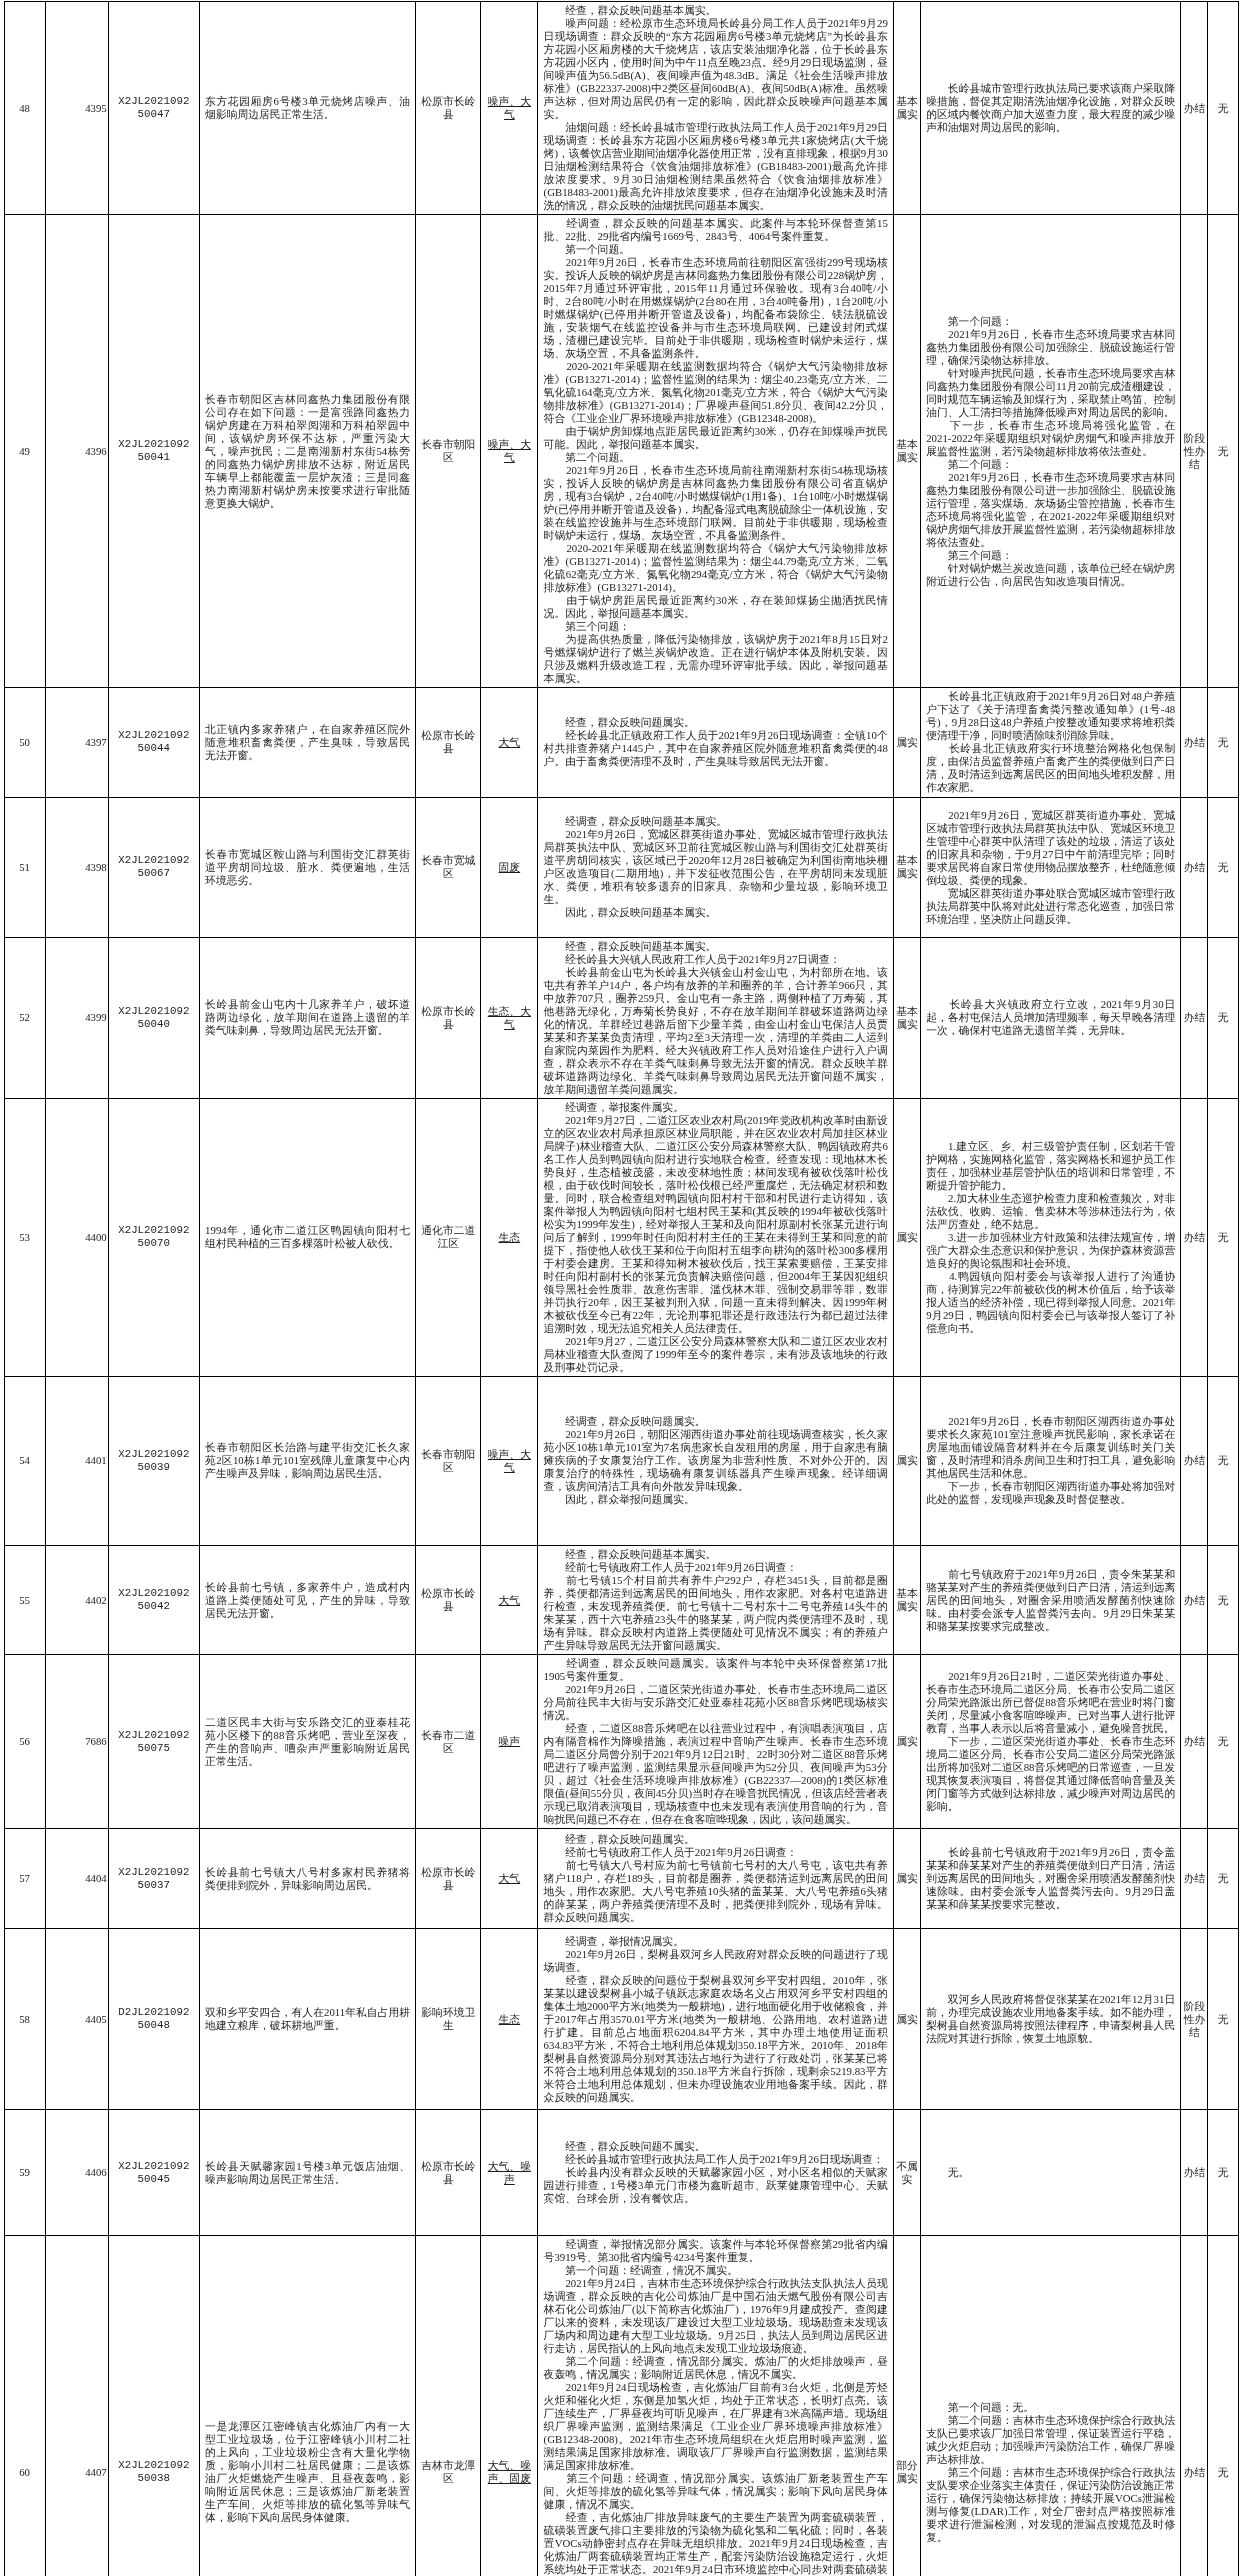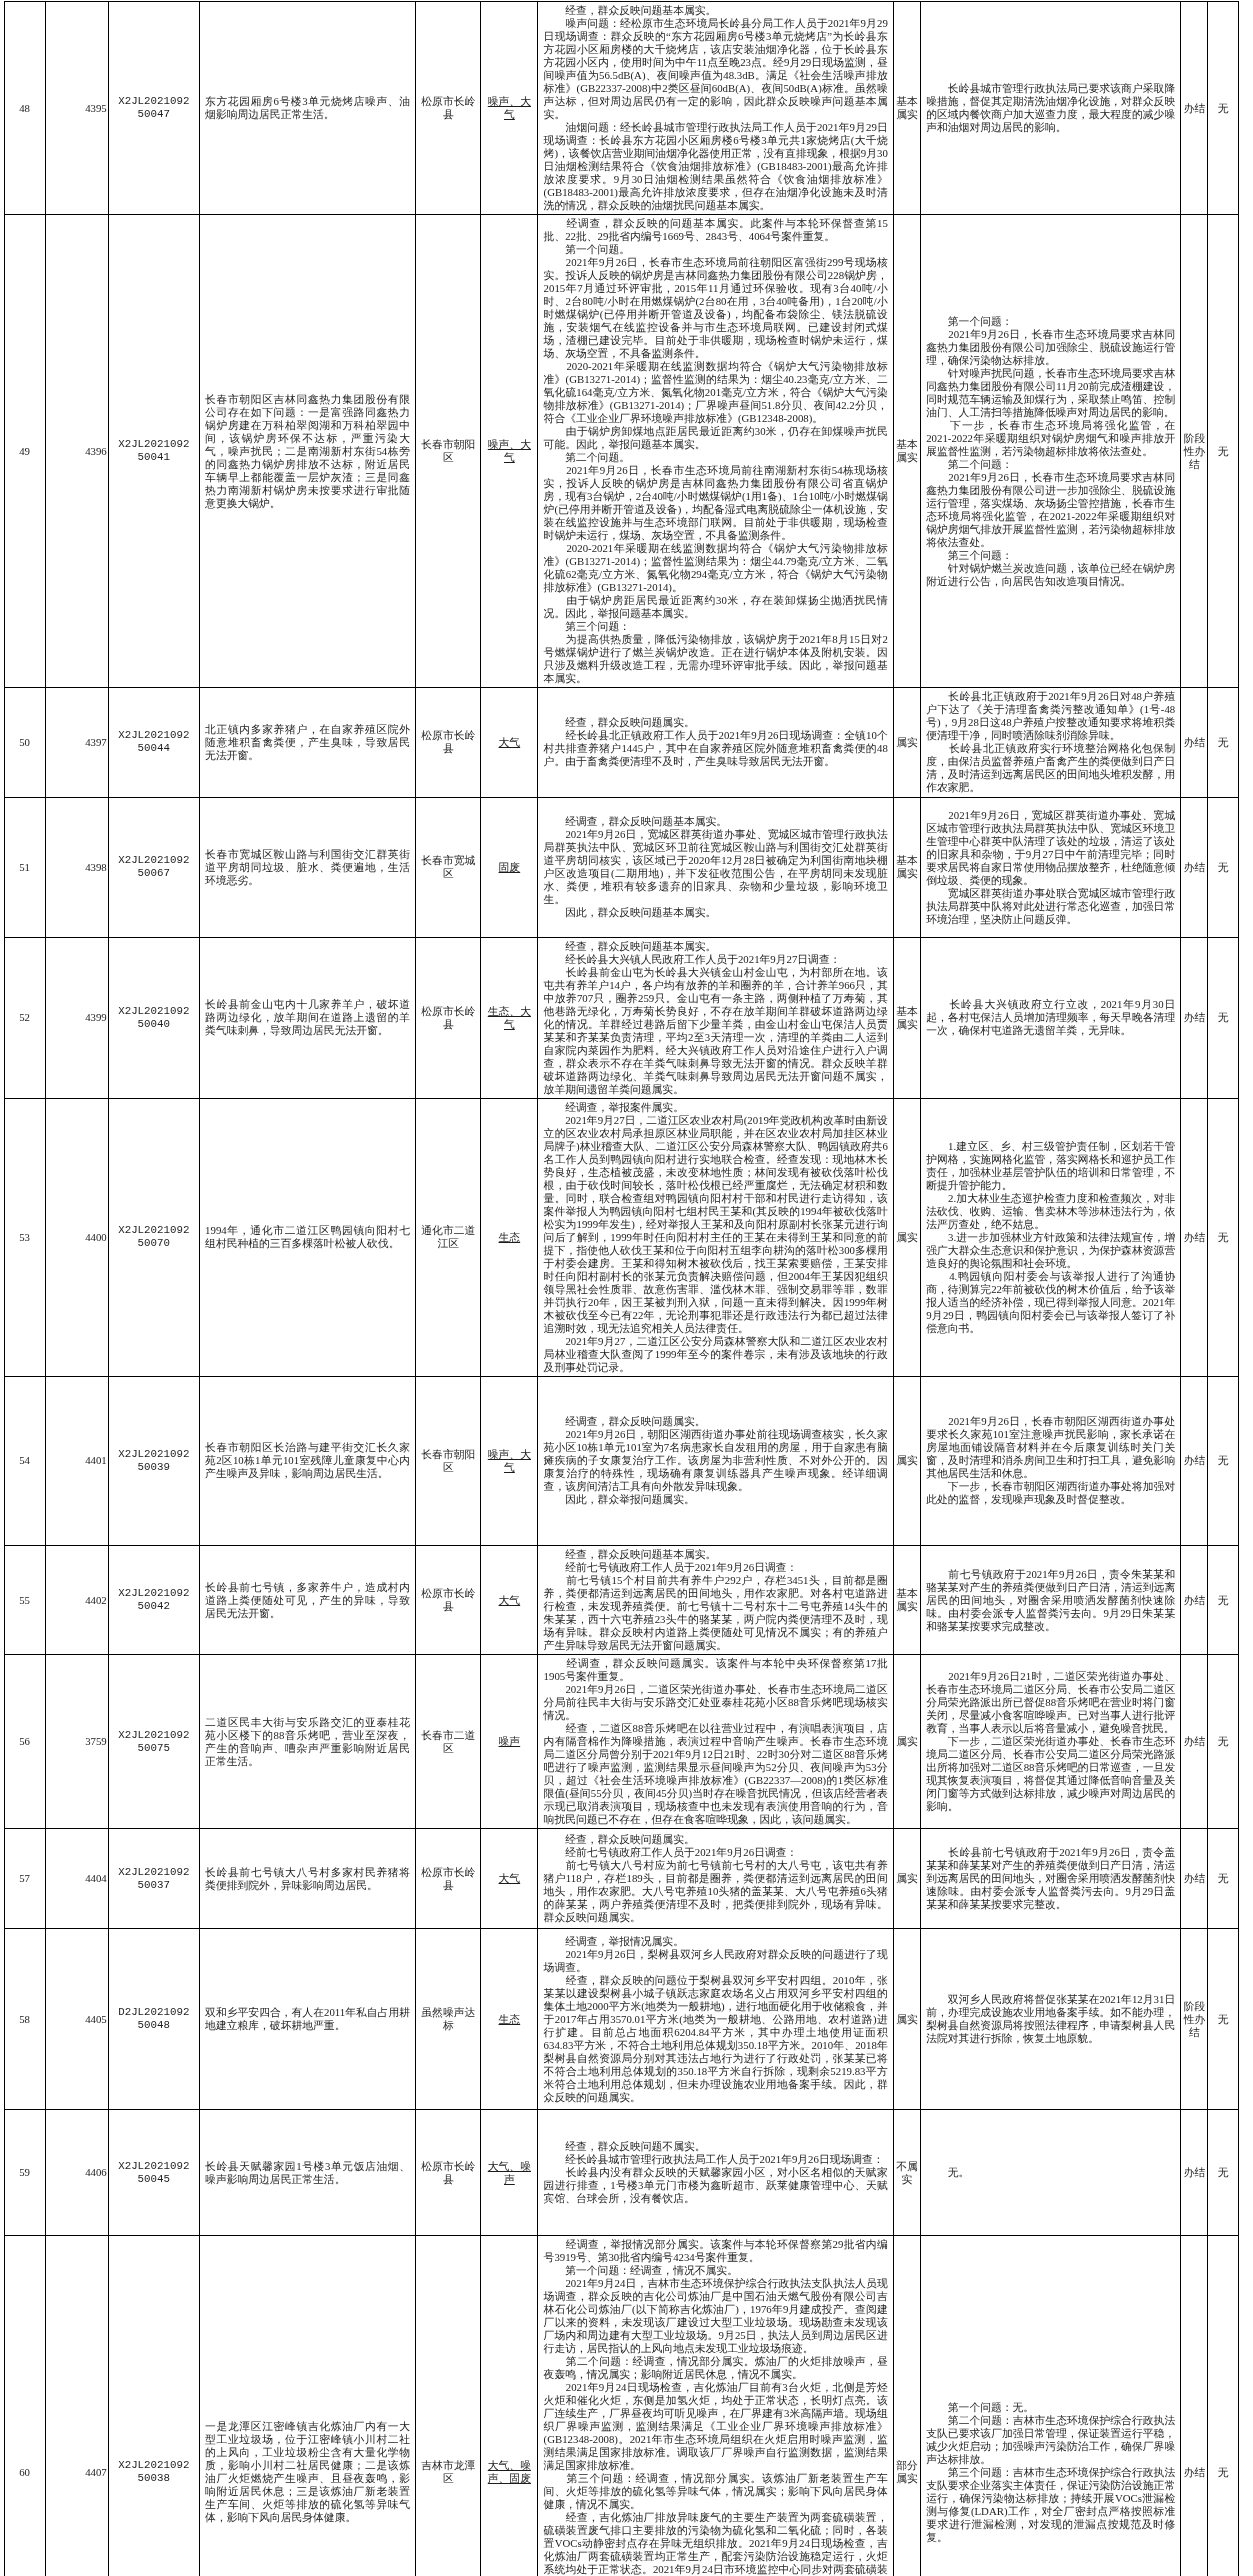--- a/index.html
+++ b/index.html
@@ -171,21 +171,21 @@
     <td class="c-invest">　　经查，群众反映问题基本属实。
 　　经前七号镇政府工作人员于2021年9月26日调查：
 　　前七号镇15个村目前共有养牛户292户，存栏3451头，目前都是圈养，粪便都清运到远离居民的田间地头，用作农家肥。对各村屯道路进行检查，未发现养殖粪便。前七号镇十二号村东十二号屯养殖14头牛的朱某某，西十六屯养殖23头牛的骆某某，两户院内粪便清理不及时，现场有异味。群众反映村内道路上粪便随处可见情况不属实；有的养殖户产生异味导致居民无法开窗问题属实。</td>
     <td class="c-verdict">基本属实</td>
     <td class="c-action">　　前七号镇政府于2021年9月26日，责令朱某某和骆某某对产生的养殖粪便做到日产日清，清运到远离居民的田间地头，对圈舍采用喷洒发酵菌剂快速除味。由村委会派专人监督粪污去向。9月29日朱某某和骆某某按要求完成整改。</td>
     <td class="c-status">办结</td>
     <td class="c-account">无</td>
   </tr>
       <tr style="height: 156px;">
     <td class="c-no">56</td>
-    <td class="c-acc">3759</td>
+    <td class="c-acc">7686</td>
     <td class="c-code">X2JL202109250075</td>
     <td class="c-issue">二道区民丰大街与安乐路交汇的亚泰桂花苑小区楼下的88音乐烤吧，营业至深夜，产生的音响声、嘈杂声严重影响附近居民正常生活。</td>
     <td class="c-region">长春市二道区</td>
     <td class="c-type">噪声</td>
     <td class="c-invest">　　经调查，群众反映问题属实。该案件与本轮中央环保督察第17批1905号案件重复。
 　　2021年9月26日，二道区荣光街道办事处、长春市生态环境局二道区分局前往民丰大街与安乐路交汇处亚泰桂花苑小区88音乐烤吧现场核实情况。
 　　经查，二道区88音乐烤吧在以往营业过程中，有演唱表演项目，店内有隔音棉作为降噪措施，表演过程中音响产生噪声。长春市生态环境局二道区分局曾分别于2021年9月12日21时、22时30分对二道区88音乐烤吧进行了噪声监测，监测结果显示昼间噪声为52分贝、夜间噪声为53分贝，超过《社会生活环境噪声排放标准》(GB22337—2008)的1类区标准限值(昼间55分贝，夜间45分贝)当时存在噪音扰民情况，但该店经营者表示现已取消表演项目，现场核查中也未发现有表演使用音响的行为，音响扰民问题已不存在，但存在食客喧哗现象，因此，该问题属实。</td>
     <td class="c-verdict">属实</td>
     <td class="c-action">　　2021年9月26日21时，二道区荣光街道办事处、长春市生态环境局二道区分局、长春市公安局二道区分局荣光路派出所已督促88音乐烤吧在营业时将门窗关闭，尽量减小食客喧哗噪声。已对当事人进行批评教育，当事人表示以后将音量减小，避免噪音扰民。
 　　下一步，二道区荣光街道办事处、长春市生态环境局二道区分局、长春市公安局二道区分局荣光路派出所将加强对二道区88音乐烤吧的日常巡查，一旦发现其恢复表演项目，将督促其通过降低音响音量及关闭门窗等方式做到达标排放，减少噪声对周边居民的影响。</td>
@@ -205,21 +205,21 @@
     <td class="c-verdict">属实</td>
     <td class="c-action">　　长岭县前七号镇政府于2021年9月26日，责令盖某某和薛某某对产生的养殖粪便做到日产日清，清运到远离居民的田间地头，对圈舍采用喷洒发酵菌剂快速除味。由村委会派专人监督粪污去向。9月29日盖某某和薛某某按要求完整改。</td>
     <td class="c-status">办结</td>
     <td class="c-account">无</td>
   </tr>
       <tr style="height: 181px;">
     <td class="c-no">58</td>
     <td class="c-acc">4405</td>
     <td class="c-code">D2JL202109250048</td>
     <td class="c-issue">双和乡平安四合，有人在2011年私自占用耕地建立粮库，破坏耕地严重。</td>
-    <td class="c-region">虽然噪声达标</td>
+    <td class="c-region">影响环境卫生</td>
     <td class="c-type">生态</td>
     <td class="c-invest">　　经调查，举报情况属实。
 　　2021年9月26日，梨树县双河乡人民政府对群众反映的问题进行了现场调查。
 　　经查，群众反映的问题位于梨树县双河乡平安村四组。2010年，张某某以建设梨树县小城子镇跃志家庭农场名义占用双河乡平安村四组的集体土地2000平方米(地类为一般耕地)，进行地面硬化用于收储粮食，并于2017年占用3570.01平方米(地类为一般耕地、公路用地、农村道路)进行扩建。目前总占地面积6204.84平方米，其中办理土地使用证面积634.83平方米，不符合土地利用总体规划350.18平方米。2010年、2018年梨树县自然资源局分别对其违法占地行为进行了行政处罚，张某某已将不符合土地利用总体规划的350.18平方米自行拆除，现剩余5219.83平方米符合土地利用总体规划，但未办理设施农业用地备案手续。因此，群众反映的问题属实。</td>
     <td class="c-verdict">属实</td>
     <td class="c-action">　　双河乡人民政府将督促张某某在2021年12月31日前，办理完成设施农业用地备案手续。如不能办理，梨树县自然资源局将按照法律程序，申请梨树县人民法院对其进行拆除，恢复土地原貌。</td>
     <td class="c-status">阶段性办结</td>
     <td class="c-account">无</td>
   </tr>
       <tr style="height: 126px;">

